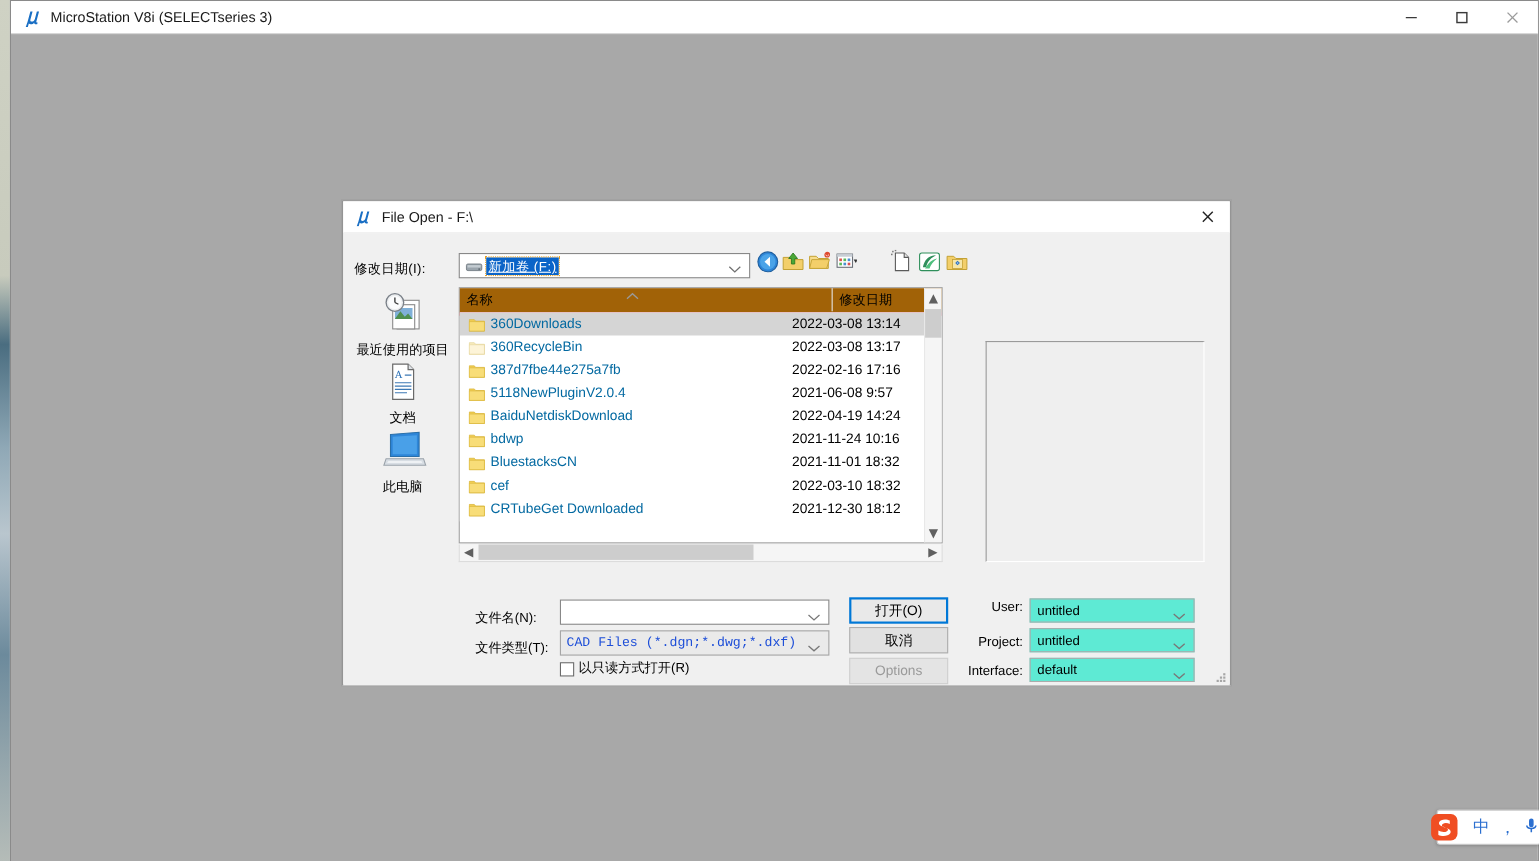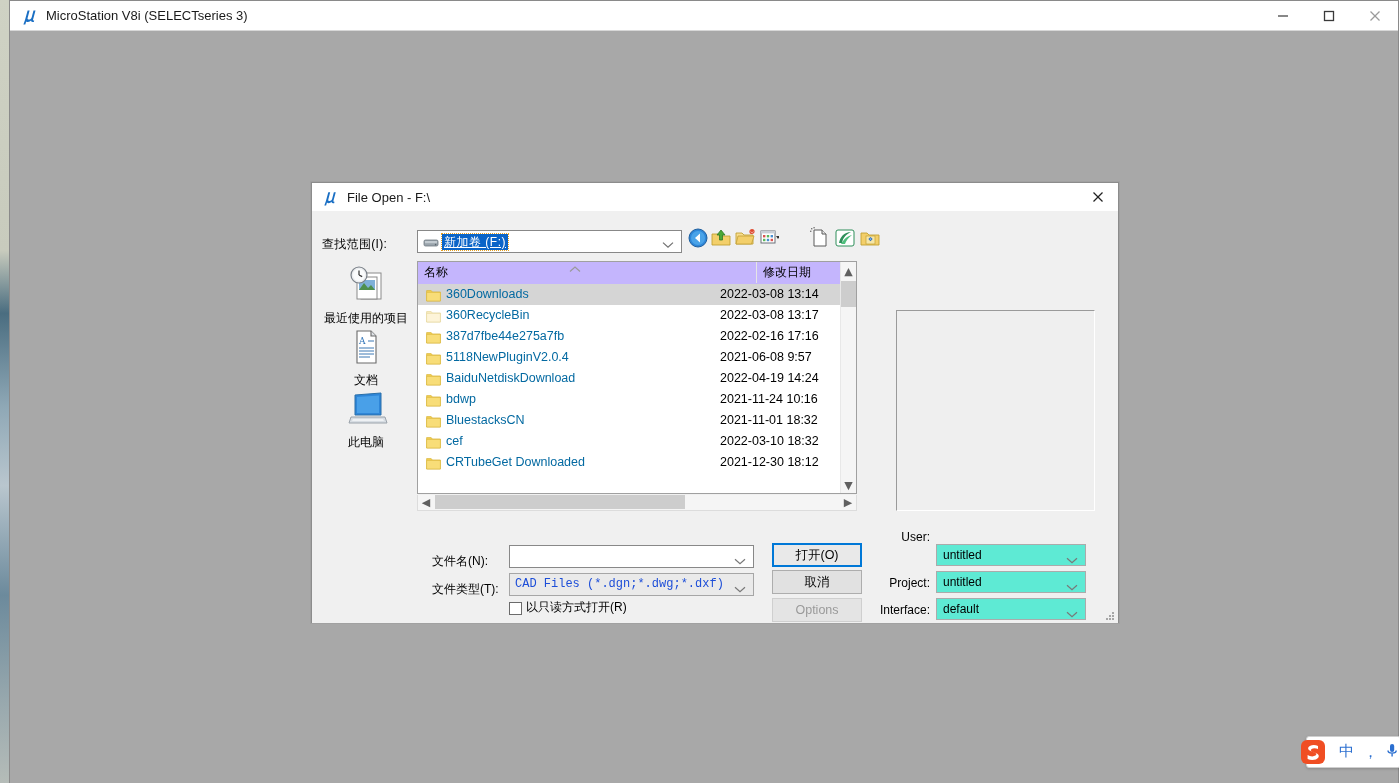--- a/index.html
+++ b/index.html
@@ -58,21 +58,21 @@
   #places{position:absolute;left:9px;top:49px;width:90px;height:233px;background:#f0f0f0;}
   .place{position:absolute;width:90px;text-align:center;cursor:default;}
   .place .plabel{display:block;margin-top:2px;font-size:12px;color:#000;
     font-family:"Liberation Sans",sans-serif;white-space:nowrap;}
   #place-recent{top:4px;}
   #place-docs{top:66px;}
   #place-pc{top:128px;}
   
   #listframe{position:absolute;left:105px;top:49px;width:440px;height:233px;
     background:#fff;border:1px solid #a0a0a0;box-sizing:border-box;}
-  #list-header{position:absolute;left:0;top:0;width:438px;height:22px;background:#c4b5fd;
+  #list-header{position:absolute;left:0;top:0;width:438px;height:22px;background:#a16207;
     border-bottom:3px solid #ec4899;}
   .colhdr{position:absolute;top:0;height:21px;line-height:21px;font-size:12px;color:#000;
     font-family:"Liberation Sans","DejaVu Sans",sans-serif;cursor:default;}
   #col-name{left:6px;width:290px;}
   #col-date{left:302px;width:130px;border-left:1px solid #e5e5e5;padding-left:6px;margin-left:36px;}
   #col-sortarrow{position:absolute;left:150px;top:1px;}
   #rows{position:absolute;left:0;top:22px;width:423px;height:190px;overflow:hidden;background:#fff;}
   .row{position:relative;height:21px;line-height:21px;cursor:default;}
   .row.sel{background:#d5d5d5;}
   .row .fname{position:absolute;left:28px;top:0;font-size:12.5px;color:#0369a1;white-space:nowrap;
@@ -115,21 +115,21 @@
   #readonly-label{position:absolute;left:214px;top:387px;font-size:12px;
     font-family:"Liberation Sans",sans-serif;cursor:default;}
   .dbtn{position:absolute;left:460px;width:90px;height:24px;background:#e1e1e1;
     border:1px solid #adadad;box-sizing:border-box;text-align:center;line-height:22px;
     font-size:12.5px;font-family:"Liberation Sans",sans-serif;color:#000;cursor:default;}
   #btn-open{top:331px;background:#e9e9e9;border:2px solid #0078d7;line-height:20px;}
   #btn-cancel{top:358px;}
   #btn-options{top:386px;color:#9a9a9a;background:#e4e4e4;border-color:#cfcfcf;}
   .rlabel{position:absolute;font-family:"Liberation Sans",sans-serif;font-size:12px;color:#000;
     text-align:right;width:62px;}
-  #lbl-user{left:556px;top:318px;}
+  #lbl-user{left:556px;top:332px;}
   #lbl-project{left:556px;top:364px;}
   #lbl-interface{left:556px;top:391px;}
   .rcombo{position:absolute;left:624px;width:150px;height:22px;background:#5eead4;
     border:1px solid #ababab;box-sizing:border-box;cursor:default;}
   .rcombo .rv{position:absolute;left:6px;top:3px;font-size:12px;
     font-family:"Liberation Sans",sans-serif;}
   #cmb-user{top:332px;}
   #cmb-project{top:359px;}
   #cmb-interface{top:386px;}
   #resize-grip{position:absolute;right:2px;bottom:2px;width:12px;height:12px;}
@@ -189,21 +189,21 @@
         <div id="dlg-close">
           <svg width="12" height="12" viewBox="0 0 12 12">
             <line x1="1.5" y1="1.5" x2="10.5" y2="10.5" stroke="#222" stroke-width="1.3"></line>
             <line x1="10.5" y1="1.5" x2="1.5" y2="10.5" stroke="#222" stroke-width="1.3"></line>
           </svg>
         </div>
       </div>
 
       <div id="dlg-body">
 
-        <span id="lookin-label" class="flabel">查找范围(I):</span>
+        <span id="lookin-label" class="flabel">修改日期(I):</span>
 
         <div id="lookin-combo">
           <span id="lookin-drive-icon">
             <svg width="16" height="13" viewBox="0 0 16 13">
               <rect x="1" y="4" width="14" height="6" rx="1.4" fill="#9aa4ac" stroke="#6f7981" stroke-width="0.8"></rect>
               <rect x="2" y="5" width="12" height="2.2" fill="#c3cbd1"></rect>
               <circle cx="12.6" cy="8.6" r="0.8" fill="#5b666e"></circle>
             </svg>
           </span>
           <span id="lookin-value">新加卷 (F:)</span>

